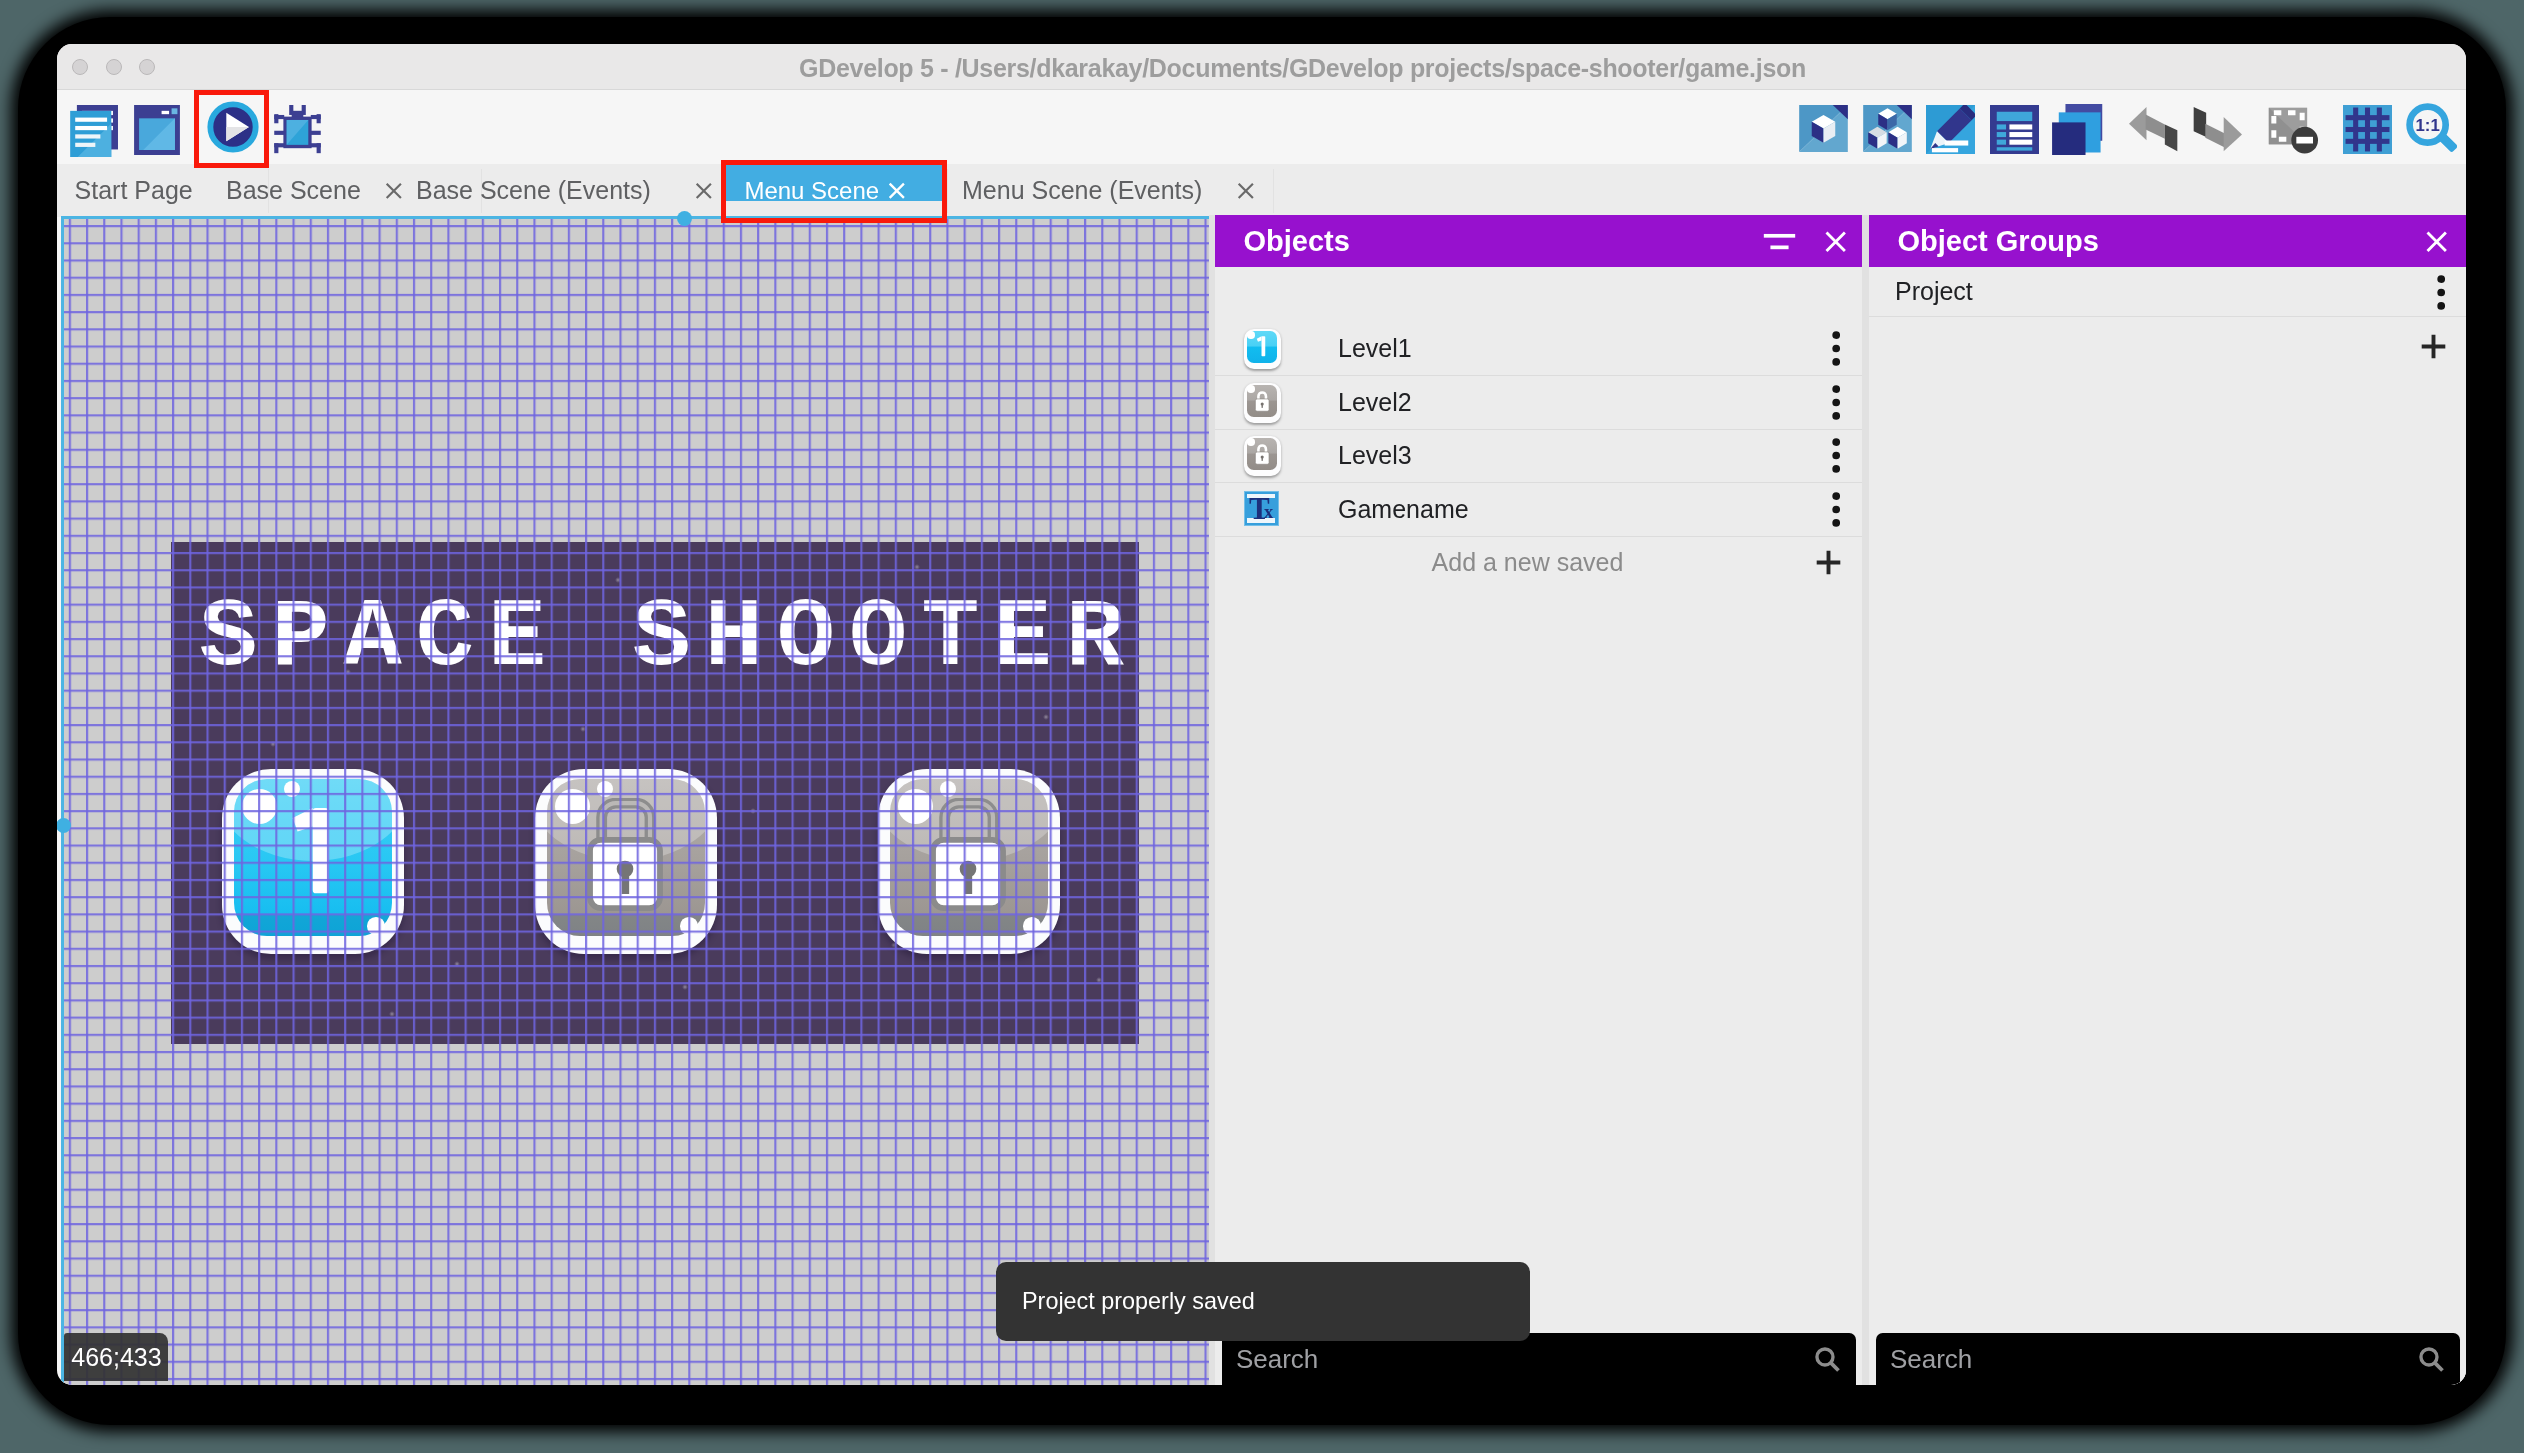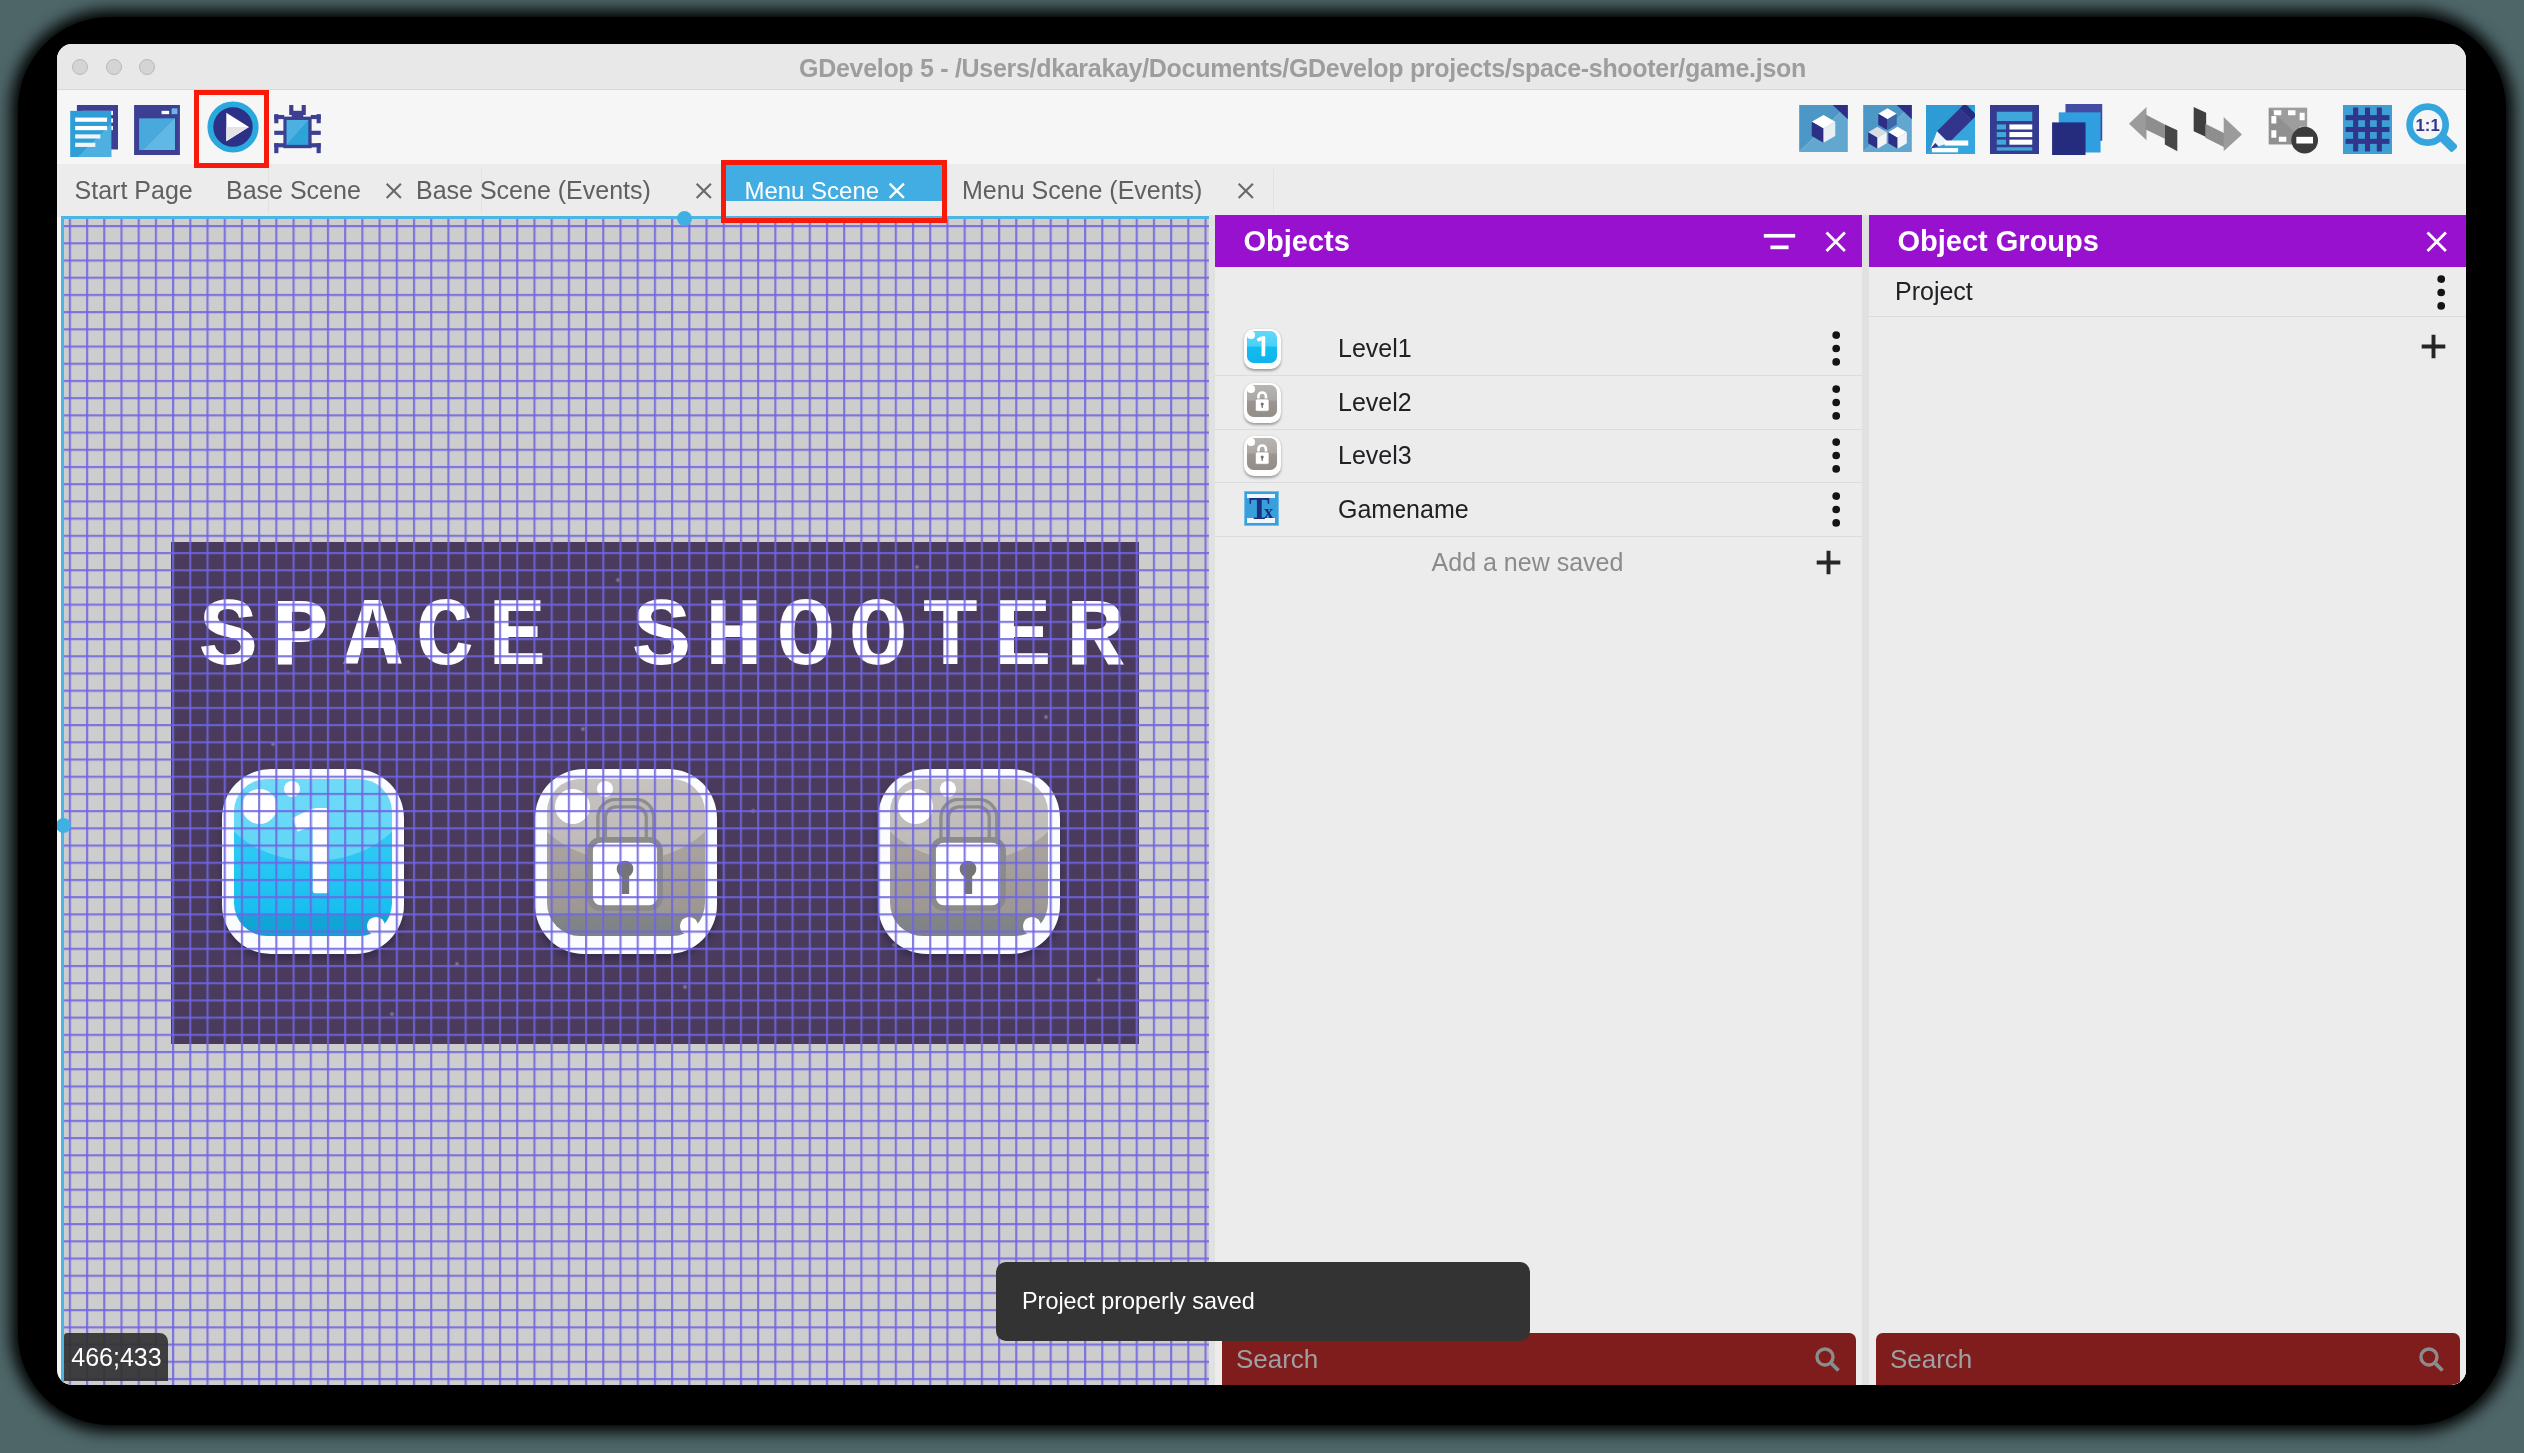--- a/index.html
+++ b/index.html
@@ -48,21 +48,21 @@
 #rightbg { position:absolute; left:1152px; top:171px; width:1257px; height:1170px; background:#e1e1e1; }
 .panel { position:absolute; top:171px; height:1170px; background:#ececec; }
 #objpanel { left:1158px; width:647px; }
 #ogpanel { left:1812px; width:598px; }
 .phead { position:absolute; left:0; top:0; width:100%; height:52px; background:#9711ce;font-weight:bold; }
 .phead .pt { position:absolute; left:28.5px; top:0; height:52px; line-height:52px; color:#fff; font-size:29px; }
 .row { position:absolute; left:0; width:100%; border-bottom:1.7px solid #dcdcdc; }
 .rowlabel { position:absolute; left:123px; top:0; height:100%; display:flex; align-items:center; font-size:25px; color:#202124; }
 .kebab { position:absolute; right:22px; }
 .graytext { color:#8b8b8b; font-size:25px; }
-.searchbar { position:absolute; left:6.7px; bottom:0px; height:52px; background:#7f1d1d; border-radius:6.7px 6.7px 0 0; }
+.searchbar { position:absolute; left:6.7px; bottom:0px; height:52px; background:#000000; border-radius:6.7px 6.7px 0 0; }
 .searchtext { position:absolute; left:14.2px; top:0; height:52px; line-height:52px; font-size:26px; color:#9fa0a4; }
 
 #toast { position:absolute; left:996px; top:1262px; width:534px; height:79px; background:#333333; border-radius:10px; color:#fff; font-size:23.4px; line-height:79px; padding-left:26px; }
 .icon { position:absolute; }
 .star { position:absolute; width:5.9px; height:5.9px; background:radial-gradient(circle, rgba(255,255,255,0.4) 0%, rgba(255,255,255,0.12) 45%, transparent 70%); }
 </style>
 </head>
 <body>
 <div id="page">
   <div id="shadow"></div>

